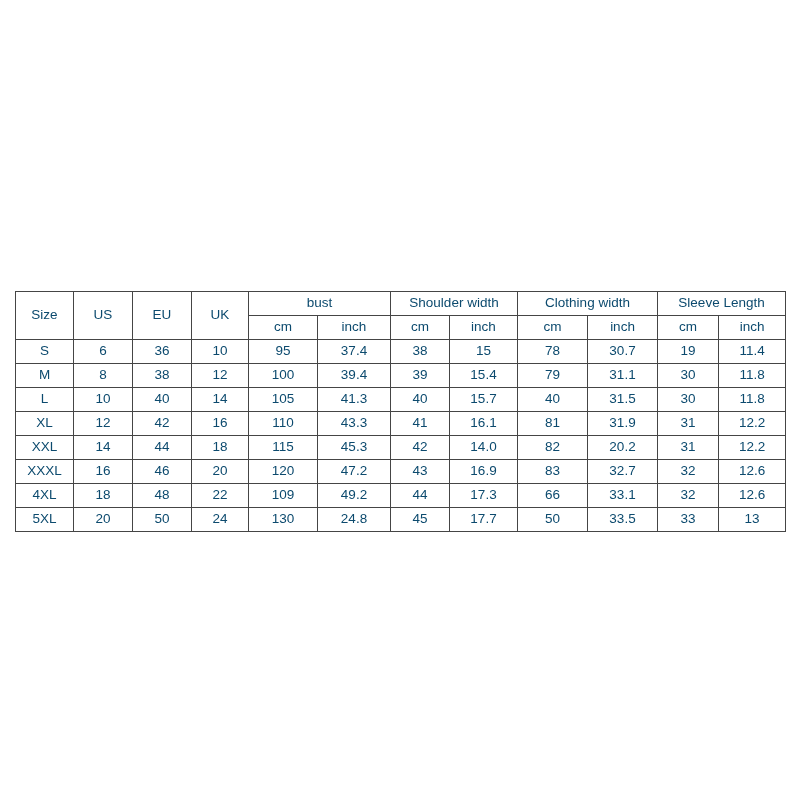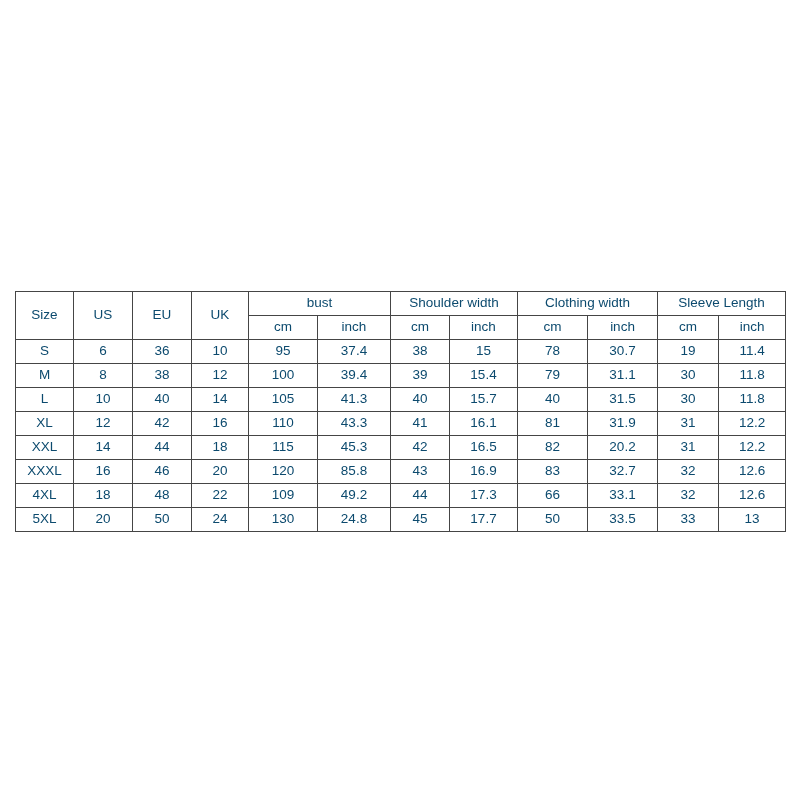--- a/index.html
+++ b/index.html
@@ -151,33 +151,33 @@
           <td>12.2</td>
         </tr>
         <tr>
           <td>XXL</td>
           <td>14</td>
           <td>44</td>
           <td>18</td>
           <td>115</td>
           <td>45.3</td>
           <td>42</td>
-          <td>16.5</td>
+          <td>14.0</td>
           <td>82</td>
           <td>20.2</td>
           <td>31</td>
           <td>12.2</td>
         </tr>
         <tr>
           <td>XXXL</td>
           <td>16</td>
           <td>46</td>
           <td>20</td>
           <td>120</td>
-          <td>85.8</td>
+          <td>47.2</td>
           <td>43</td>
           <td>16.9</td>
           <td>83</td>
           <td>32.7</td>
           <td>32</td>
           <td>12.6</td>
         </tr>
         <tr>
           <td>4XL</td>
           <td>18</td>

